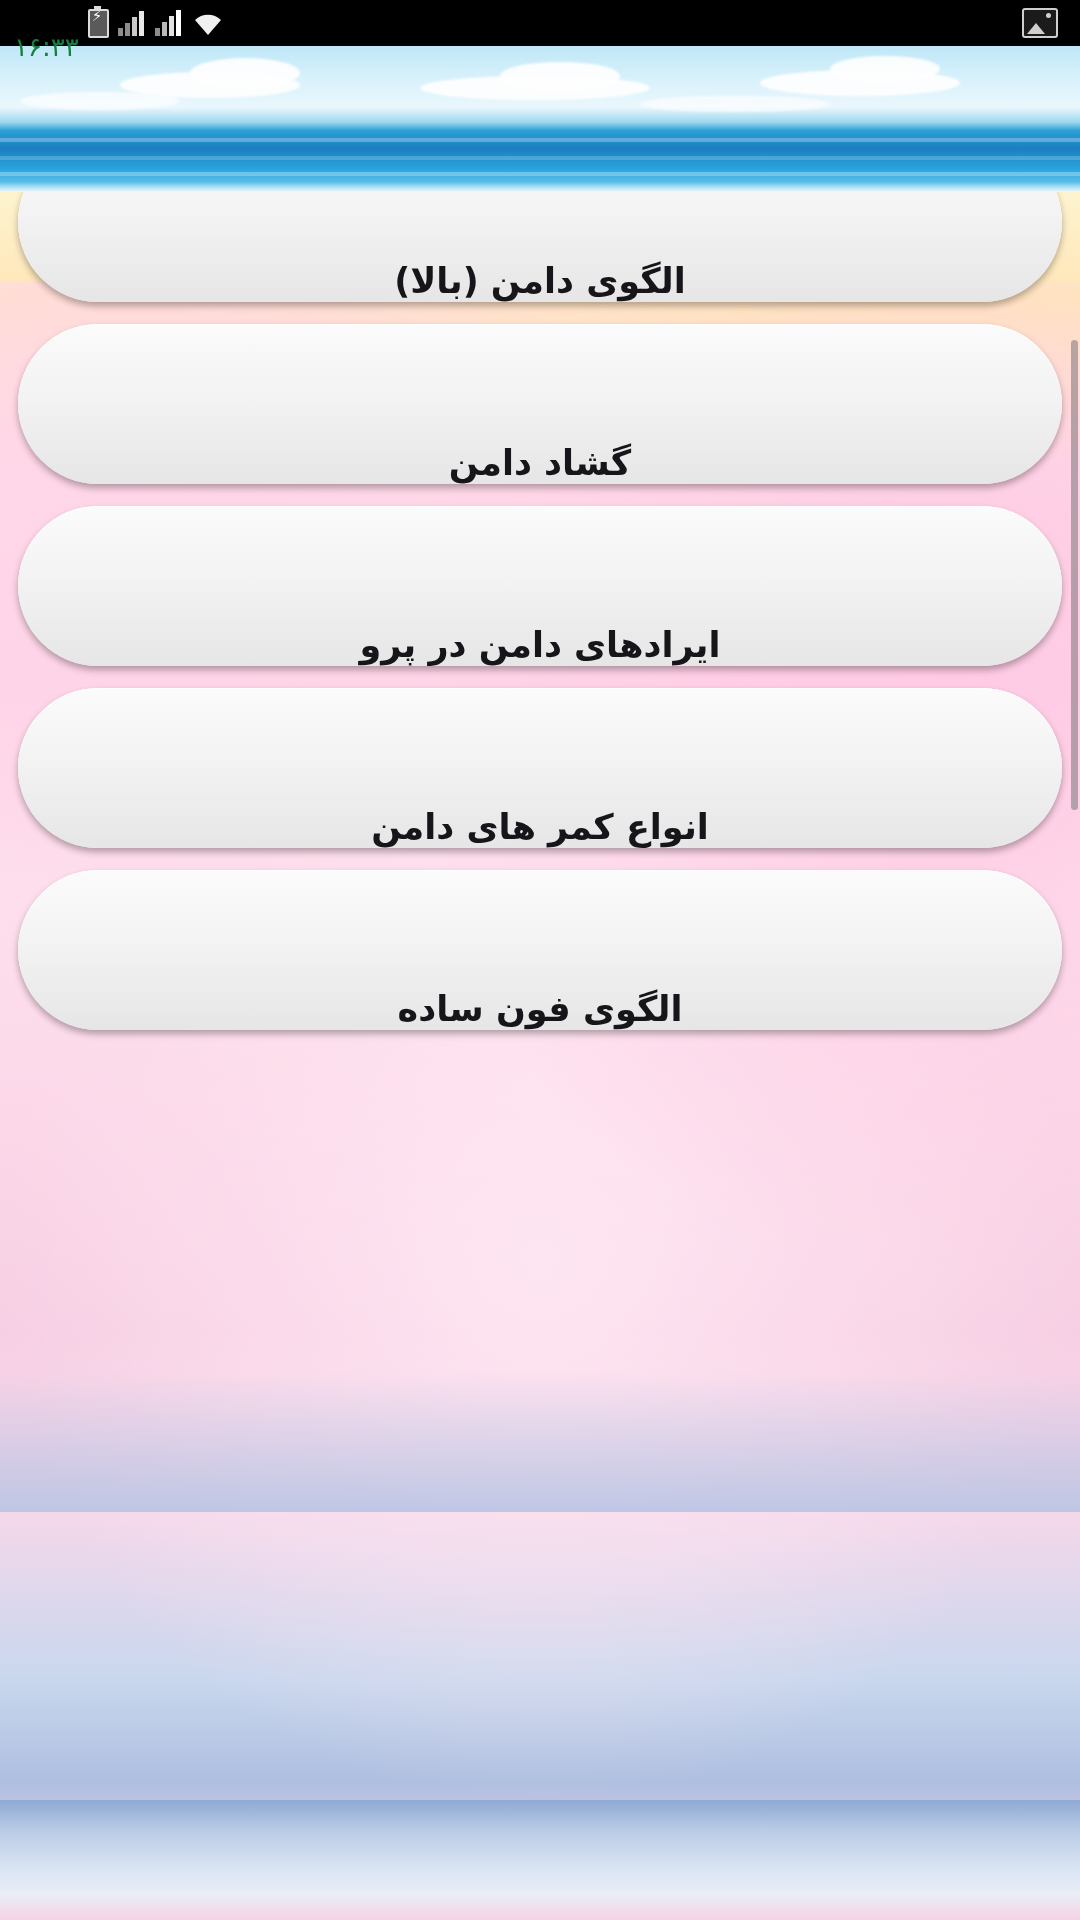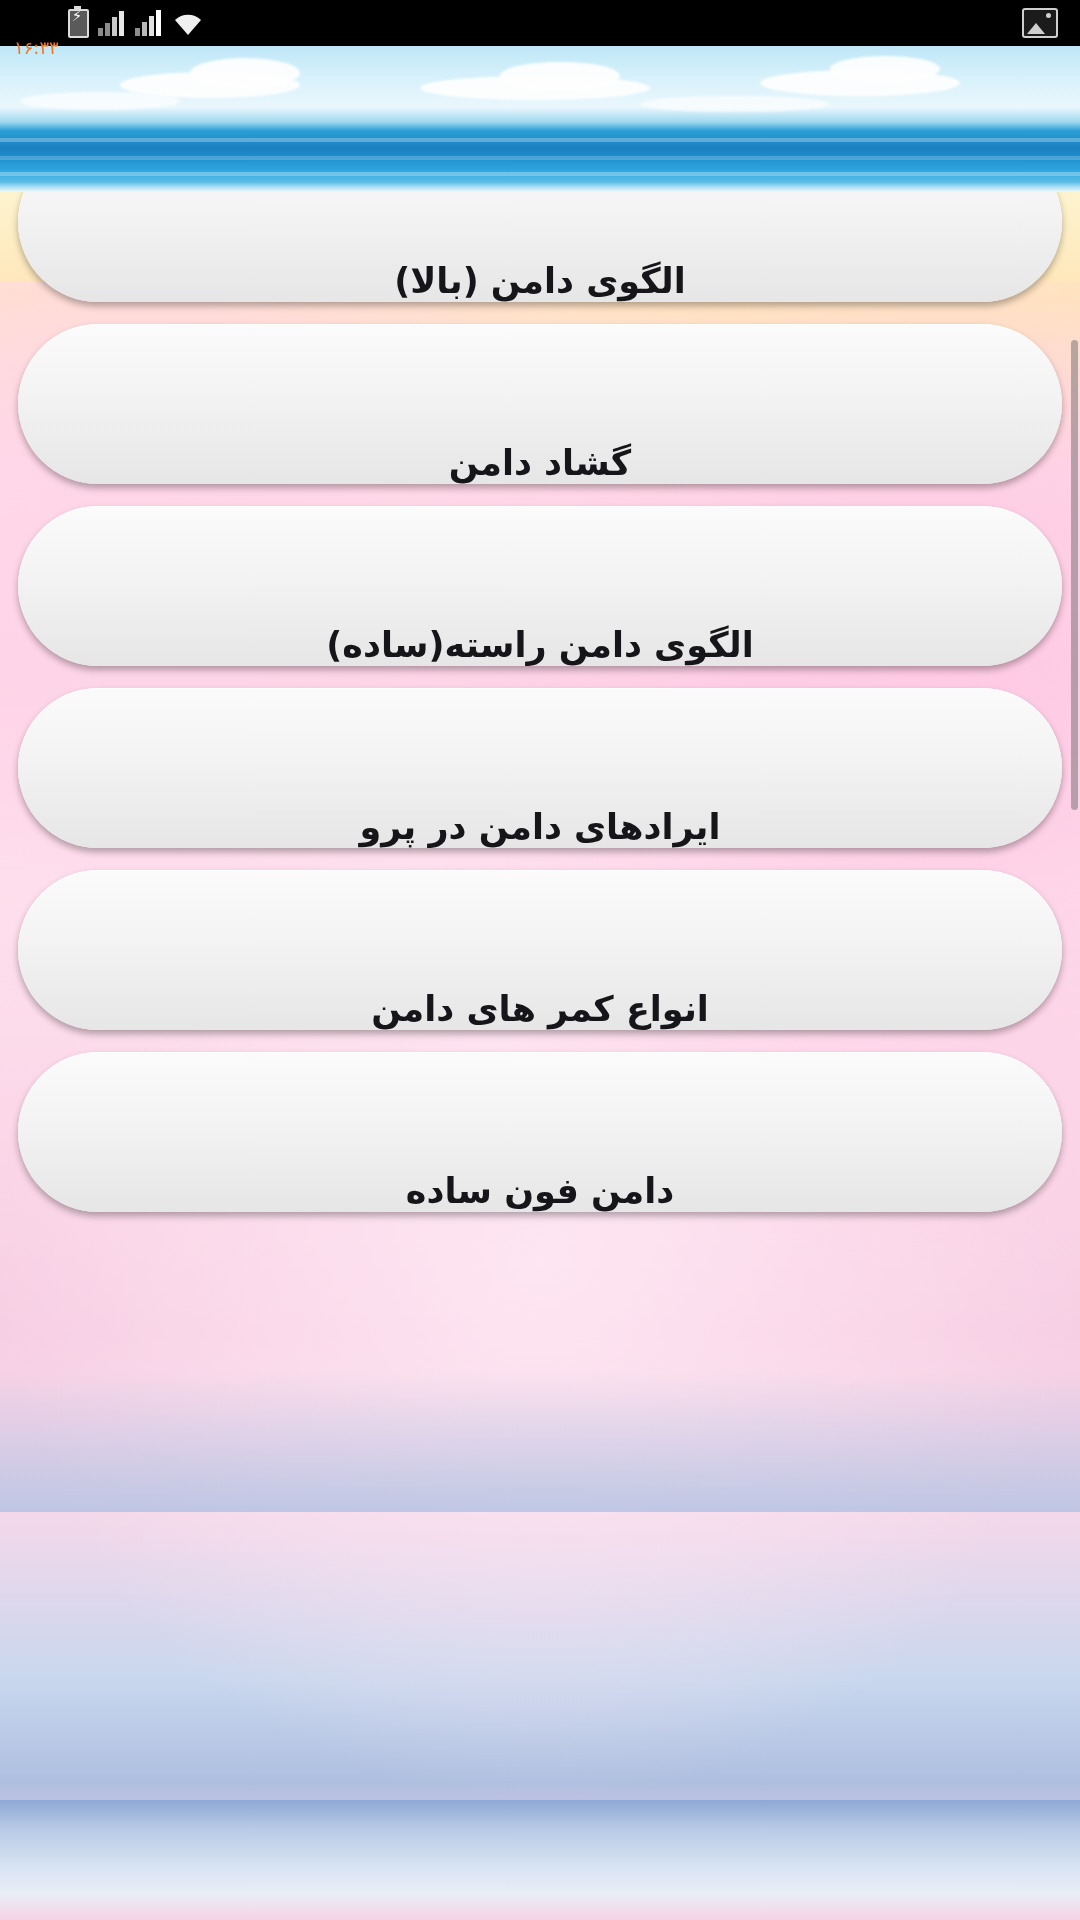--- a/index.html
+++ b/index.html
@@ -33,24 +33,24 @@
     padding: 0 14px;
     box-sizing: border-box;
     z-index: 30;
   }
   .status-left {
     display: flex;
     align-items: center;
     gap: 9px;
   }
   .status-clock {
-    font-size: 18px;
+    font-size: 26px;
     letter-spacing: 1px;
     font-family: "DejaVu Sans", sans-serif;
-    color: #f97316;
+    color: #15803d;
     margin-top: 48px;
   }
   .ic {
     display: inline-block;
     position: relative;
   }
   
   .ic-battery {
     width: 17px; height: 25px;
     border: 2px solid #dcdcdc;
@@ -291,35 +291,32 @@
     <div class="list">
 
       <div class="card">
         <div class="card-label">الگوی دامن (بالا)</div>
       </div>
 
       <div class="card">
         <div class="card-label">گشاد دامن</div>
       </div>
 
-      <div class="card">
-        <div class="card-label">الگوی دامن راسته(ساده)</div>
-      </div>
 
 
       <div class="card">
         <div class="card-label">ایرادهای دامن در پرو</div>
       </div>
 
       <div class="card">
         <div class="card-label">انواع کمر های دامن</div>
       </div>
 
       <div class="card">
-        <div class="card-label">دامن فون ساده</div>
+        <div class="card-label">الگوی فون ساده</div>
       </div>
 
 
 
     </div>
 
     <div class="bottom-water"></div>
   </div>
 
   <div class="scroll-thumb"></div>

